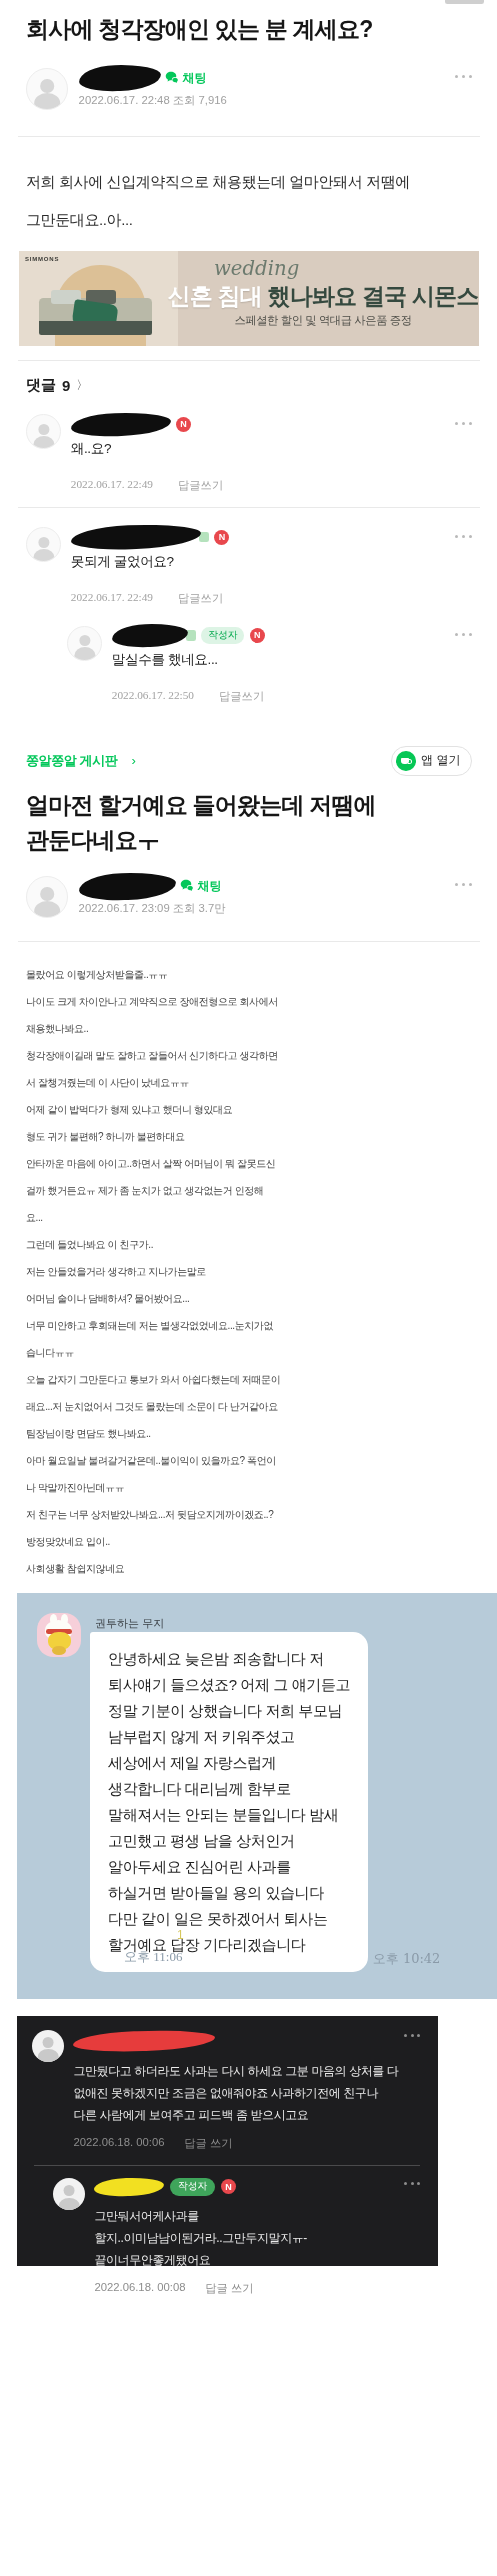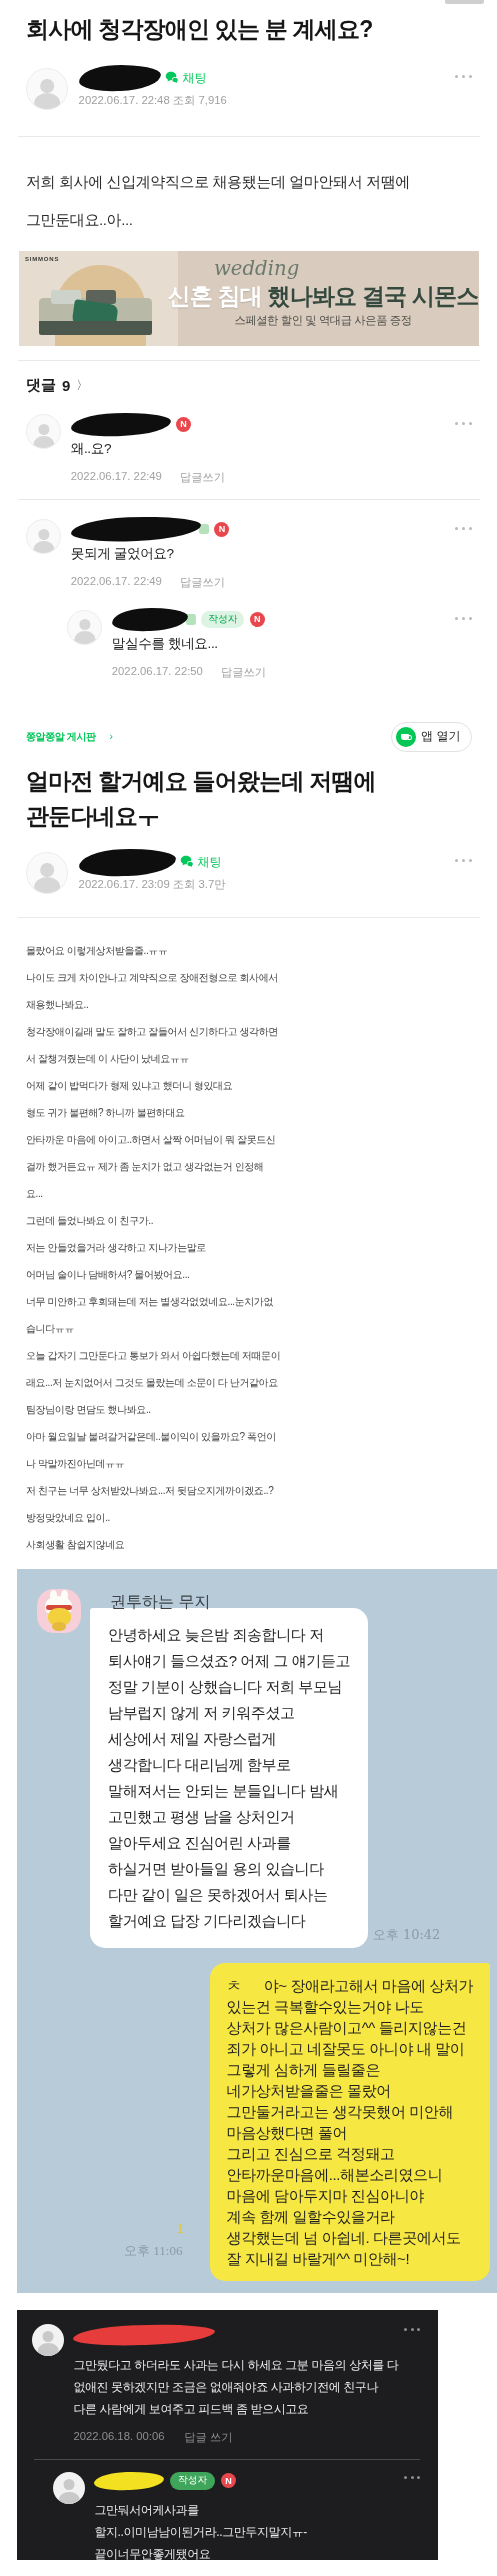--- a/index.html
+++ b/index.html
@@ -20,21 +20,21 @@
   
   .top-fragment { position:absolute; top:0; left:445px; width:39px; height:3.8px; background:#cfcfcf; border-radius:0 0 2.3px 2.3px; }
   .p1-title { margin:13.6px 26px 0; font-size:23px; font-weight:bold; color:#161616; letter-spacing:-0.8px; }
   .author-row { display:flex; margin:23px 26px 0; align-items:flex-start; }
   .author-row .avatar { width:42px; height:42px; }
   .author-col { margin-left:10.6px; flex:1; }
   .name-line { display:flex; align-items:center; height:21px; position:relative; }
   .green-sliver { width:10.6px; height:10.6px; background:#b5e2bd; border-radius:2.3px; margin-left:-7.6px; }
   .chat-badge { display:flex; align-items:center; gap:2.3px; margin-left:4.5px; }
   .chat-badge svg { display:block; }
-  .chat-badge b { color:#03c75a; font-size:12px; font-weight:normal; }
+  .chat-badge b { color:#03c75a; font-size:12px; font-weight:bold; }
   .author-meta { margin-top:4.5px; color:#a0a0a0; font-size:11.3px; }
   .row-dots { margin-left:auto; padding-top:7.6px; }
 
   .p1-divider { margin:26px 18px 0; }
   .p1-body { margin:27px 26px 0; font-size:15px; color:#2b2b2b; line-height:38px; white-space:pre-line; letter-spacing:-0.4px; }
 
   
   .ad { position:relative; margin:12px 19px 0; width:460px; height:95px; background:#d9ccbf; overflow:hidden; }
   .ad-photo { position:absolute; left:0; top:0; width:159px; height:95px; background:#e6dccf; }
   .ad-arch { position:absolute; left:36px; top:13.6px; width:91px; height:91px; border-radius:45px 45px 0 0; background:#dcc096; }
@@ -53,40 +53,40 @@
   
   .c-divider { margin:13.6px 18px 0; }
   .comments-head { margin:15px 26px 0; font-size:15px; color:#1d1d1d; display:flex; align-items:center; gap:6px; }
   .comments-head b { font-weight:bold; }
   .comments-head .chev { color:#444; font-size:12px; }
   .comment { display:flex; margin:19.7px 26px 0; align-items:flex-start; }
   .comment .avatar { width:35px; height:35px; }
   .comment .c-col { margin-left:9.8px; flex:1; }
   .comment .c-nameline { display:flex; align-items:center; gap:5.3px; height:19.7px; }
   .comment .c-text { margin-top:6px; font-size:13.6px; color:#222; letter-spacing:-0.4px; }
-  .comment .c-meta { margin-top:12px; display:flex; gap:18px; color:#a2a2a2; font-size:11.3px; }
+  .comment .c-meta { margin-top:20px; display:flex; gap:25px; color:#a2a2a2; font-size:11.3px;font-family:Liberation Serif, serif; }
   .comment.reply { margin-left:67px; }
   .author-pill { background:#ddf4e5; color:#04a94e; font-size:9.8px; padding:2.3px 6.8px; border-radius:8.3px; flex:none; }
 
   
   .board-row { margin:42px 26px 0; display:flex; align-items:center; }
-  .board-link { color:#03c75a; font-size:10px; font-weight:bold; display:flex; gap:14px; align-items:center; letter-spacing:-0.4px; }
+  .board-link { color:#03c75a; font-size:13px; font-weight:bold; display:flex; gap:14px; align-items:center; letter-spacing:-0.4px; }
   .board-link .chev { font-weight:normal; }
   .app-open { margin-left:auto; display:flex; align-items:center; gap:5.3px; border:0.8px solid #e2e2e2; border-radius:15px; padding:3.8px 10.6px 3.8px 4.5px; background:#fff; }
   .app-open .cup { width:19.7px; height:19.7px; border-radius:50%; background:#06c755; position:relative; }
   .app-open .cup:before { content:""; position:absolute; left:5.3px; top:6.8px; width:7.6px; height:6px; background:#fff; border-radius:0.8px 0.8px 3px 3px; }
   .app-open .cup:after { content:""; position:absolute; left:12px; top:7.6px; width:3px; height:3.8px; border:1.1px solid #fff; border-left:none; border-radius:0 3px 3px 0; }
   .app-open b { font-size:12px; color:#222; font-weight:normal; }
   .p2-title { margin:12px 26px 0; font-size:23px; font-weight:bold; color:#161616; line-height:35px; letter-spacing:-0.8px; white-space:pre-line; }
   .p2-divider { margin:23px 18px 0; }
   .p2-body { margin:20px 26px 0; font-size:10px; color:#404040; line-height:27px; white-space:pre-line; letter-spacing:-0.4px; }
 
   
   .kakao { margin:10.6px 0 0 17.4px; width:480px; background:#b7cbd9; padding:19.7px 0 12px 19.7px; }
-  .kk-name { position:absolute; left:73px; top:3px; font-size:16px; color:#3c4248; }
+  .kk-name { position:absolute; left:58px; top:3px; font-size:11px; color:#3c4248; }
   .kk-received { position:relative; padding-left:53px; }
   .muzi { position:absolute; left:0; top:0; width:44px; height:44px; border-radius:16.6px; background:#f6cfd9; overflow:hidden; }
   .muzi .hat { position:absolute; left:8.3px; top:7.6px; width:27px; height:19.7px; background:#fdfdf8; border-radius:50% 50% 40% 40%; }
   .muzi .ear1,.muzi .ear2 { position:absolute; top:1.5px; width:6.8px; height:10.6px; background:#fdfdf8; border-radius:50%; }
   .muzi .ear1 { left:13px; } .muzi .ear2 { left:24px; }
   .muzi .band { position:absolute; left:9px; top:16.6px; width:26px; height:4.5px; background:#d44a3a; border-radius:2.3px; }
   .muzi .face { position:absolute; left:10.6px; top:19.7px; width:23px; height:18px; background:#f2d13c; border-radius:45%; }
   .muzi .gloves { position:absolute; left:15px; top:33px; width:13.6px; height:9px; background:#e4b93c; border-radius:50%; }
   .kk-bubble-white { display:inline-block; background:#ffffff; border-radius:3px 15px 15px 15px; padding:14px 18px; font-size:15px; line-height:26px; color:#1f1f1f; white-space:pre-wrap; margin-top:19.7px; max-width:333px; letter-spacing:-0.4px; }
   .kk-time-r { position:absolute; right:57px; bottom:4.5px; font-size:13px; color:#8a9aa8; font-family:"DejaVu Serif",serif; }
@@ -337,34 +337,20 @@
 고민했고 평생 남을 상처인거
 알아두세요 진심어린 사과를
 하실거면 받아들일 용의 있습니다
 다만 같이 일은 못하겠어서 퇴사는
 할거예요 답장 기다리겠습니다</div>
       <div class="kk-time-r">오후 10:42</div>
     </div>
     <div class="kk-sent">
       <span class="kk-unread">1</span>
       <span class="kk-time-l">오후 11:06</span>
-      <div class="kk-bubble-yellow">ㅊ      야~ 장애라고해서 마음에 상처가
-있는건 극복할수있는거야 나도
-상처가 많은사람이고^^ 들리지않는건
-죄가 아니고 네잘못도 아니야 내 말이
-그렇게 심하게 들릴줄은
-네가상처받을줄은 몰랐어
-그만둘거라고는 생각못했어 미안해
-마음상했다면 풀어
-그리고 진심으로 걱정돼고
-안타까운마음에...해본소리였으니
-마음에 담아두지마 진심아니야
-계속 함께 일할수있을거라
-생각했는데 넘 아쉽네. 다른곳에서도
-잘 지내길 바랄게^^ 미안해~!</div>
     </div>
   </div>
 
   <div class="darkbox">
     <div class="dk-comment">
       <div class="dk-avatar">
           <span class="head"></span>
           <span class="bodyshape"></span>
         </div>
       <div class="dk-col">

